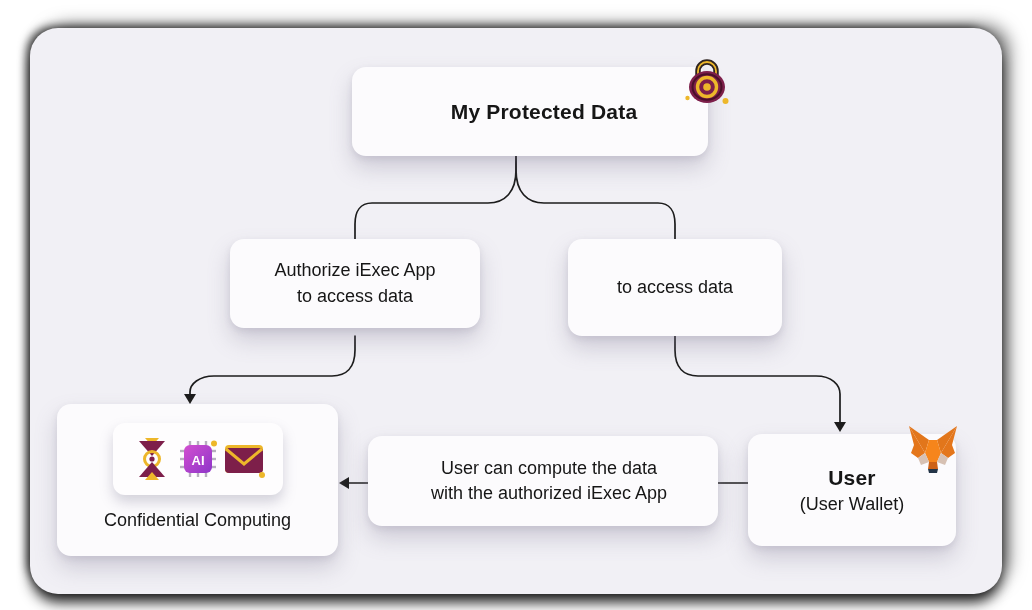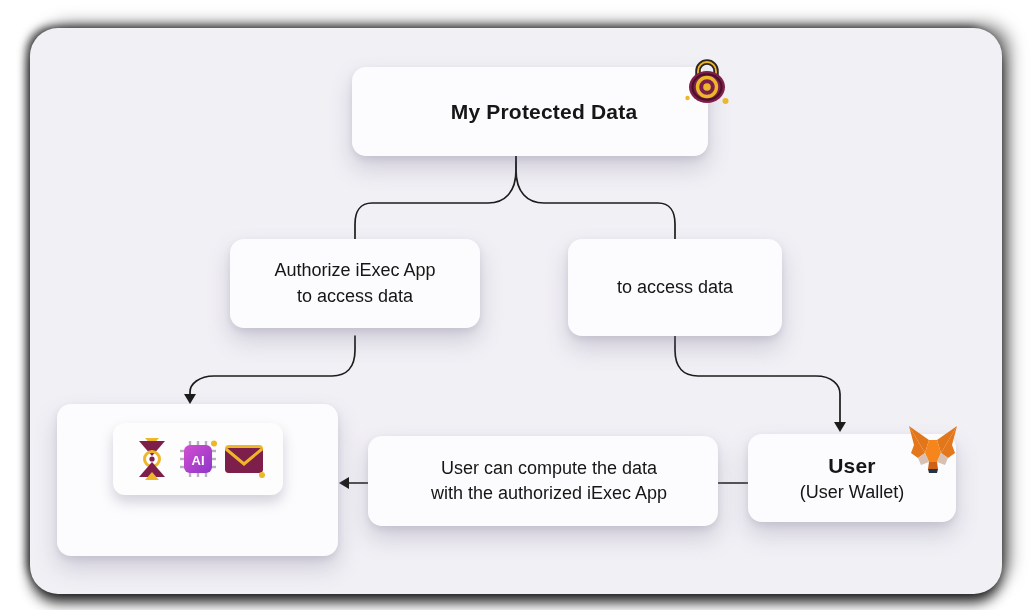--- a/index.html
+++ b/index.html
@@ -40,21 +40,21 @@
     text-align: center;
     font-size: 18px;
     line-height: 1.4;
   }
   .node-title { font-size: 21px; font-weight: bold; letter-spacing: 0.2px; }
   .node-protected { left: 352px; top: 67px; width: 328px; height: 89px; padding-left: 28px; }
   .node-auth-app  { left: 230px; top: 239px; width: 250px; height: 89px; justify-content: center; }
   .node-auth-user { left: 568px; top: 239px; width: 214px; height: 97px; }
   .node-computing { left: 57px;  top: 404px; width: 281px; height: 152px; justify-content: flex-start; padding-top: 0; }
   .node-note      { left: 368px; top: 436px; width: 338px; height: 90px; padding-left: 12px; }
-  .node-user      { left: 748px; top: 434px; width: 208px; height: 88px; }
+  .node-user      { left: 748px; top: 434px; width: 208px; height: 112px; }
   .corner-badge {
     position: absolute;
     width: 58px; height: 58px;
     display: block;
   }
   .lock-badge { right: -28px; top: -16px; }
   .fox-badge  { right: -6px;  top: -16px; }
   .icons-pill {
     margin-top: 19px;
     background: #fefdfe;
@@ -158,20 +158,21 @@
       </span>
       <span class="mini-icon">
         <svg viewBox="0 0 46 46" width="46" height="46">
           <rect x="4" y="9" width="38" height="28" rx="4" fill="#edb72a"></rect>
           <rect x="4" y="12" width="38" height="25" rx="4" fill="#7d1f4a"></rect>
           <path d="M5 13 L23 28 L41 13" fill="none" stroke="#edb72a" stroke-width="3"></path>
           <circle cx="41" cy="39" r="3" fill="#edb72a"></circle>
         </svg>
       </span>
     </div>
+    <div class="computing-label">Confidential Computing</div>
   </div>
 
   <div class="node node-note">
     <div>User can compute the data</div>
     <div>with the authorized iExec App</div>
   </div>
 
   <div class="node node-user">
     <div class="node-title">User</div>
     <div class="user-subtitle">(User Wallet)</div>

